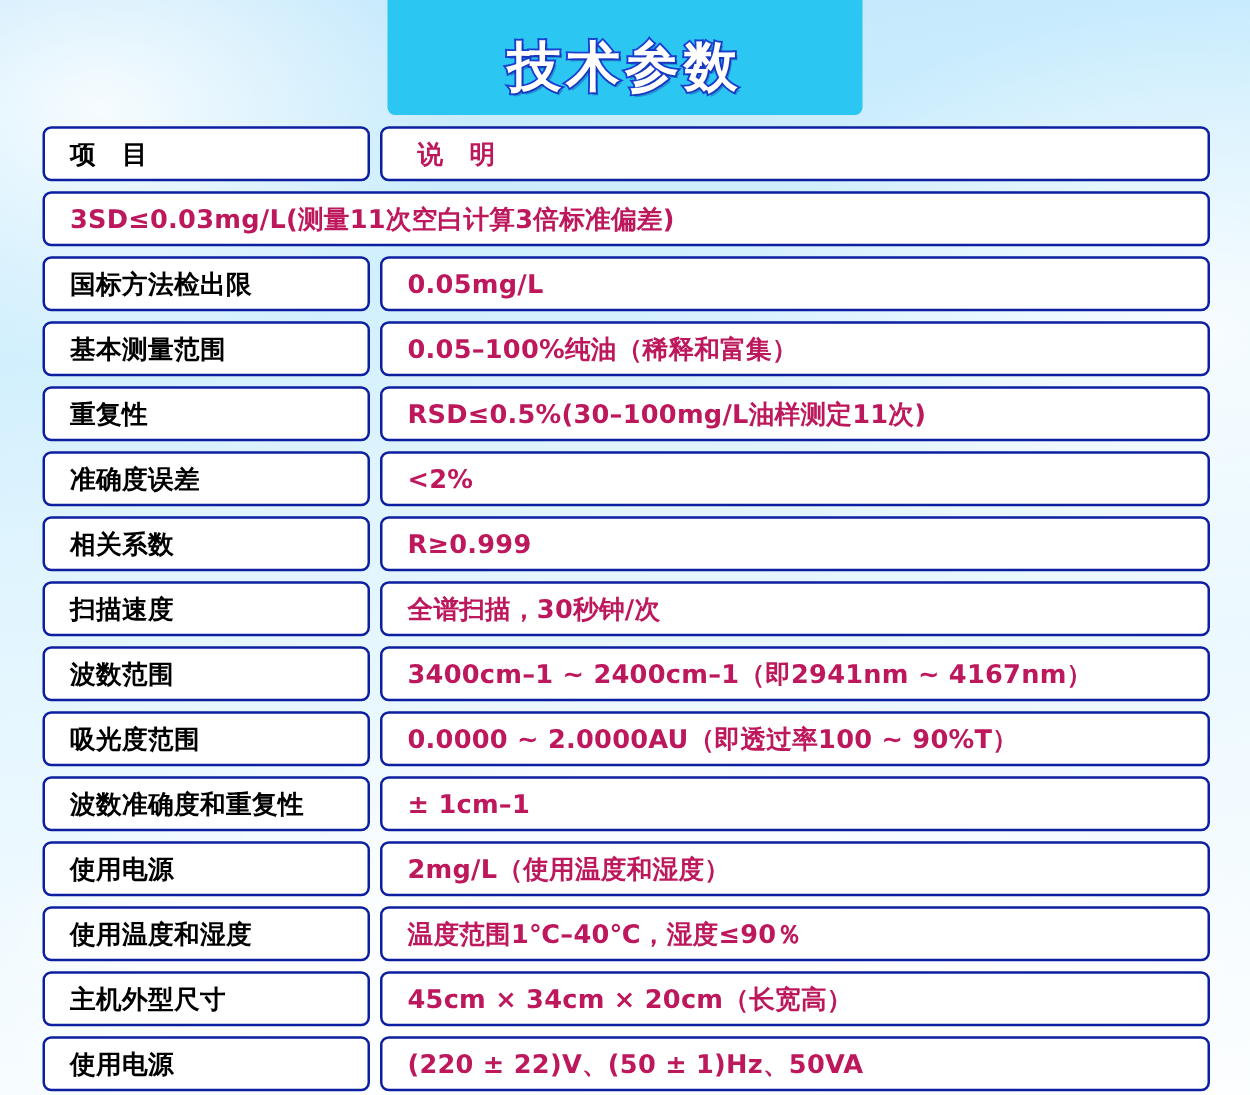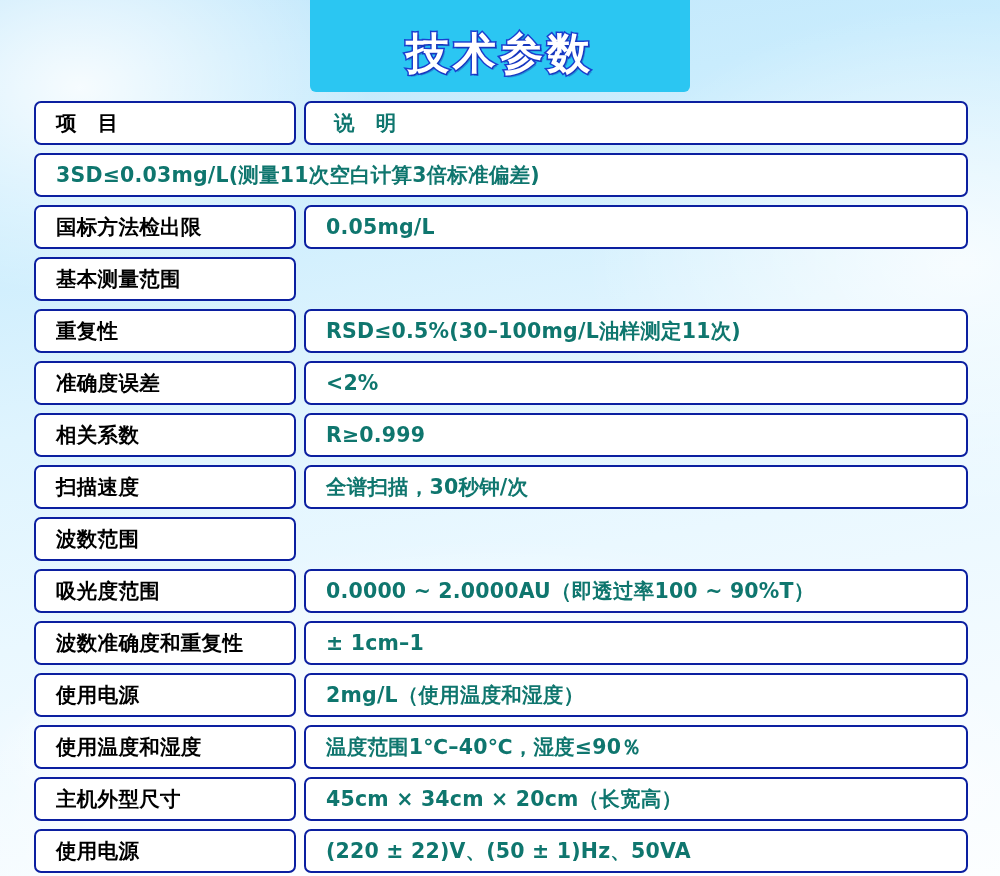--- a/index.html
+++ b/index.html
@@ -94,21 +94,21 @@
     font-size: 20.5px;
     font-weight: bold;
     color: #000000;
     white-space: nowrap;
     letter-spacing: 0.3px;
   }
   .txt-desc {
     font-family: "DejaVu Sans", "Liberation Sans", sans-serif;
     font-size: 20.5px;
     font-weight: bold;
-    color: #0f766e;
+    color: #be185d;
     white-space: nowrap;
     letter-spacing: 0.2px;
     text-align: center;
   }
   .head-item .txt { letter-spacing: 7px; }
   .head-desc .txt-desc { letter-spacing: 7px; padding-left: 8px; }
 </style>
 </head>
 <body>
 
@@ -141,20 +141,23 @@
       </div>
       <div class="cell cell-desc">
         <span class="txt-desc">0.05mg/L</span>
       </div>
     </div>
 
     <div class="row">
       <div class="cell cell-item">
         <span class="txt">基本测量范围</span>
       </div>
+      <div class="cell cell-desc">
+        <span class="txt-desc">0.05–100%纯油（稀释和富集）</span>
+      </div>
     </div>
 
     <div class="row">
       <div class="cell cell-item">
         <span class="txt">重复性</span>
       </div>
       <div class="cell cell-desc">
         <span class="txt-desc">RSD≤0.5%(30–100mg/L油样测定11次)</span>
       </div>
     </div>
@@ -182,20 +185,23 @@
         <span class="txt">扫描速度</span>
       </div>
       <div class="cell cell-desc">
         <span class="txt-desc">全谱扫描，30秒钟/次</span>
       </div>
     </div>
 
     <div class="row">
       <div class="cell cell-item">
         <span class="txt">波数范围</span>
+      </div>
+      <div class="cell cell-desc">
+        <span class="txt-desc">3400cm–1 ~ 2400cm–1（即2941nm ~ 4167nm）</span>
       </div>
     </div>
 
     <div class="row">
       <div class="cell cell-item">
         <span class="txt">吸光度范围</span>
       </div>
       <div class="cell cell-desc">
         <span class="txt-desc">0.0000 ~ 2.0000AU（即透过率100 ~ 90%T）</span>
       </div>

